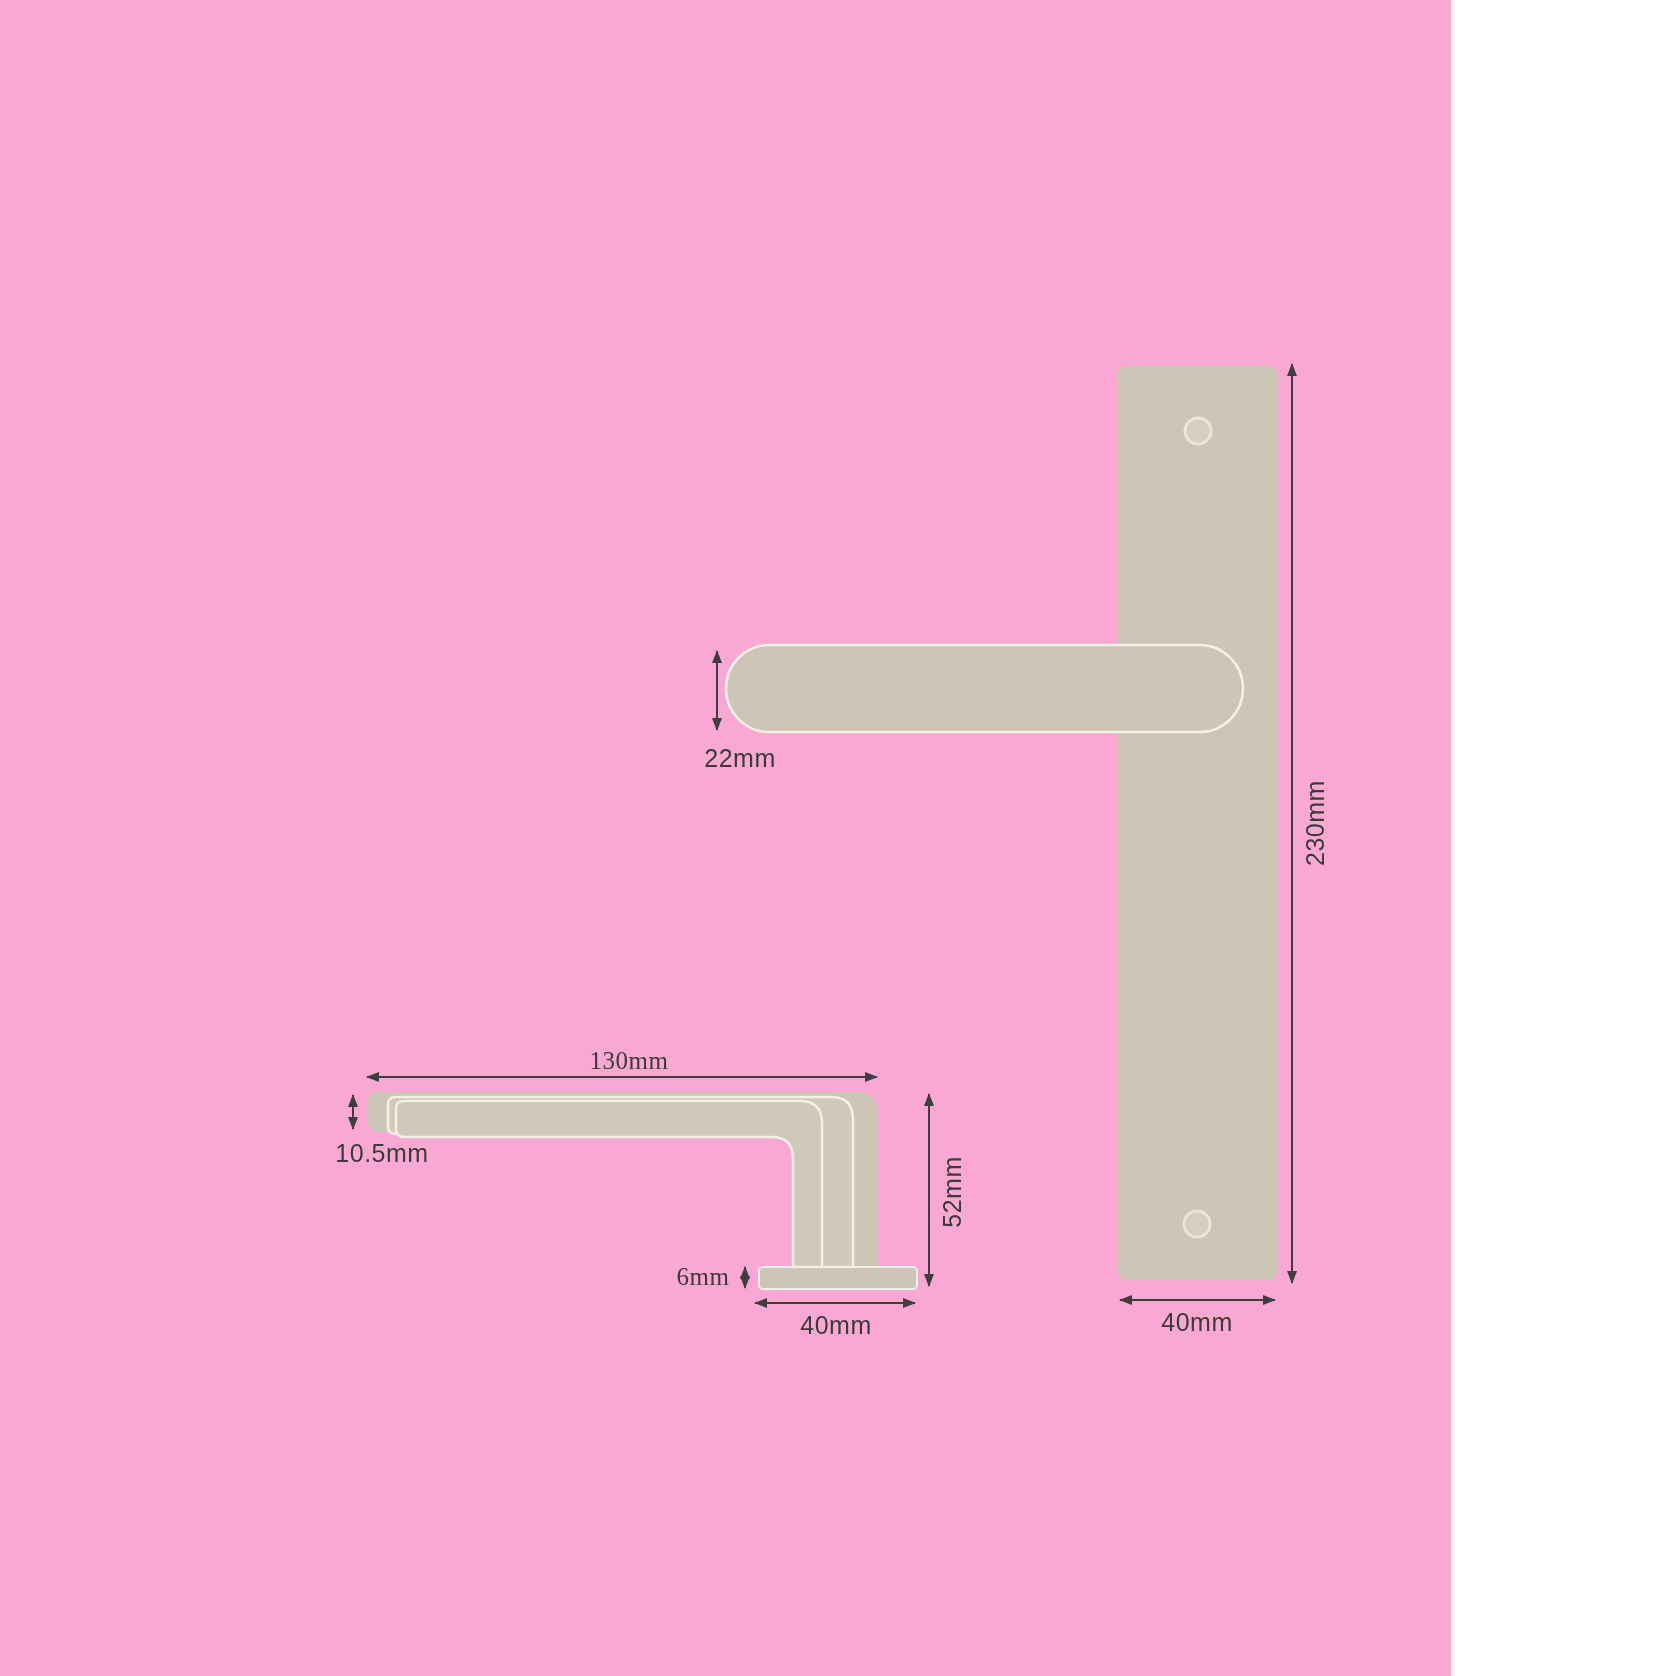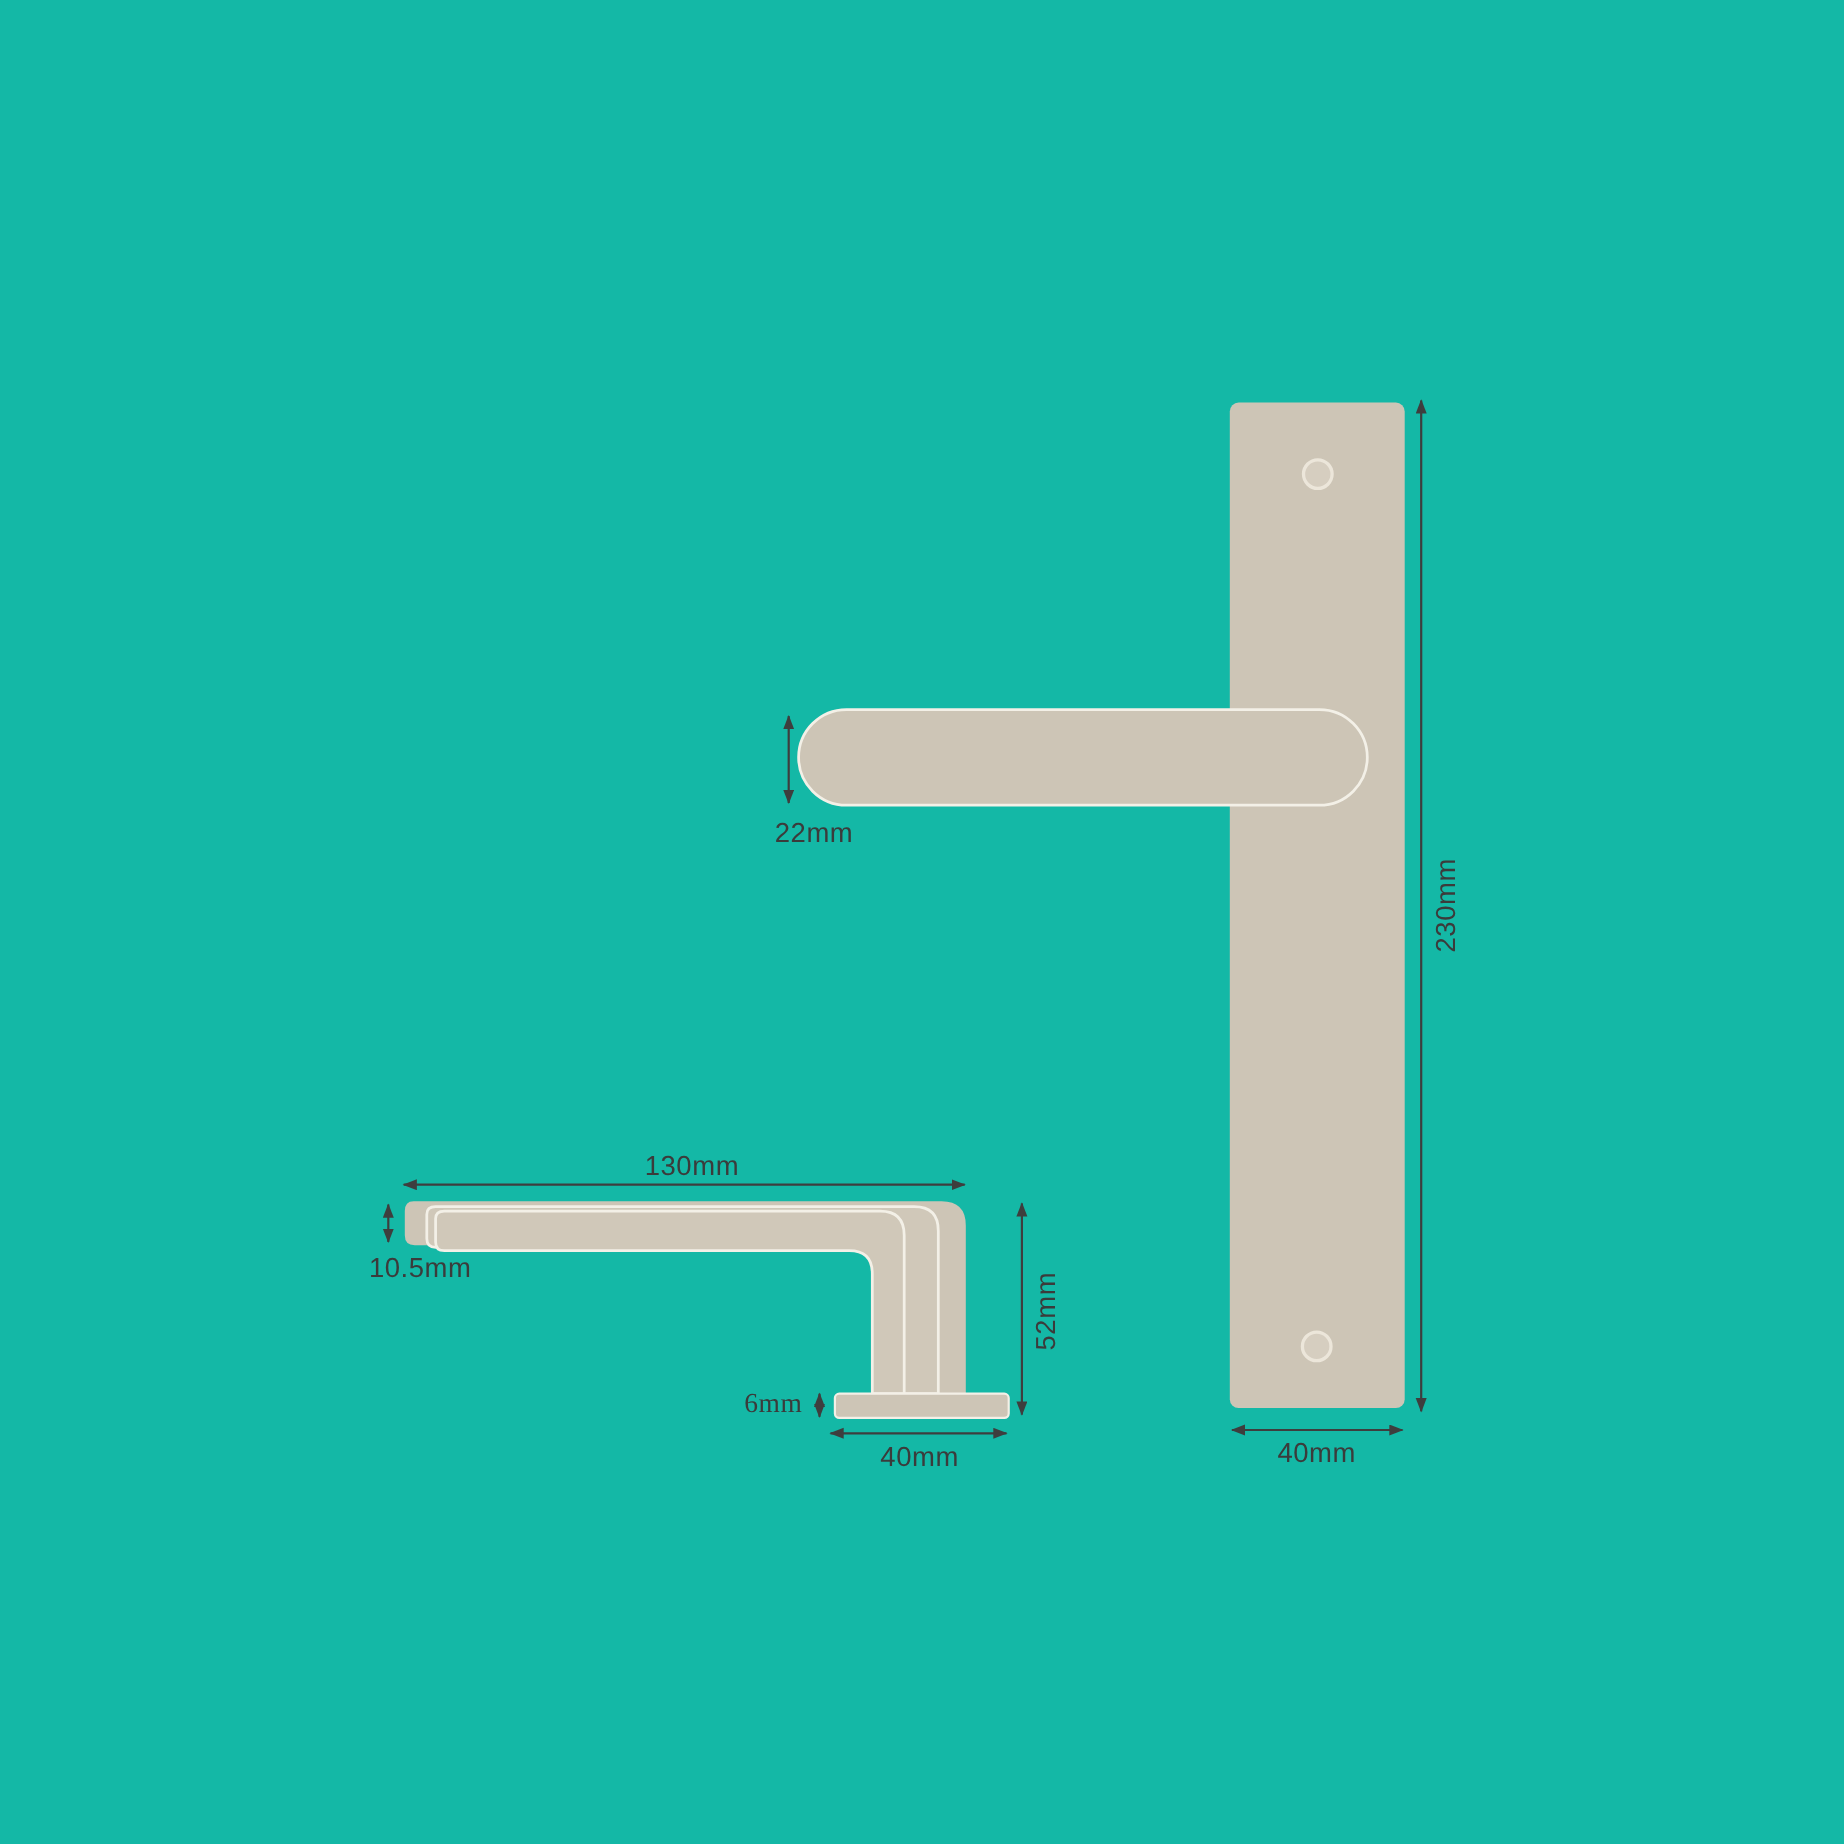--- a/index.html
+++ b/index.html
@@ -1,19 +1,19 @@
 <!DOCTYPE html>
 <html><head>
 <meta charset="utf-8">
 <style>
   html,body{margin:0;padding:0;background:#ffffff;}
   #stage{
     position:relative;
-    width:1676px;height:1676px;
-    background:#14b8a6;
+    width:1451px;height:1676px;
+    background:#f9a8d4;
     font-family:"Liberation Sans", sans-serif;
     overflow:hidden;
   }
   #vector{position:absolute;left:0;top:0;}
   .dim{stroke:#3e3e3e;stroke-width:2;fill:none;}
   .edge{stroke:#f3f0e7;stroke-width:2.5;}
   .edge-thin{stroke:#f3f0e7;stroke-width:2;}
   .lbl{
     position:absolute;
     font-size:25px;
@@ -64,21 +64,21 @@
       <line class="dim" x1="755" y1="1303" x2="915" y2="1303" marker-start="url(#ah)" marker-end="url(#ah)"></line>
     </g>
   </svg>
 
   <div class="lbl" style="left:740px;top:758px;">22mm</div>
 
   <div class="lbl rot" style="left:1315px;top:823px;">230mm</div>
 
   <div class="lbl" style="left:1197px;top:1322px;">40mm</div>
 
-  <div class="lbl" style="left:629px;top:1061px;">130mm</div>
+  <div class="lbl" style="left:629px;top:1061px;font-family:Liberation Serif, serif;">130mm</div>
 
   <div class="lbl" style="left:382px;top:1153px;">10.5mm</div>
 
   <div class="lbl" style="left:703px;top:1277px;font-family:Liberation Serif, serif;">6mm</div>
 
   <div class="lbl rot" style="left:952px;top:1192px;">52mm</div>
 
   <div class="lbl" style="left:836px;top:1325px;">40mm</div>
 
 </div>

